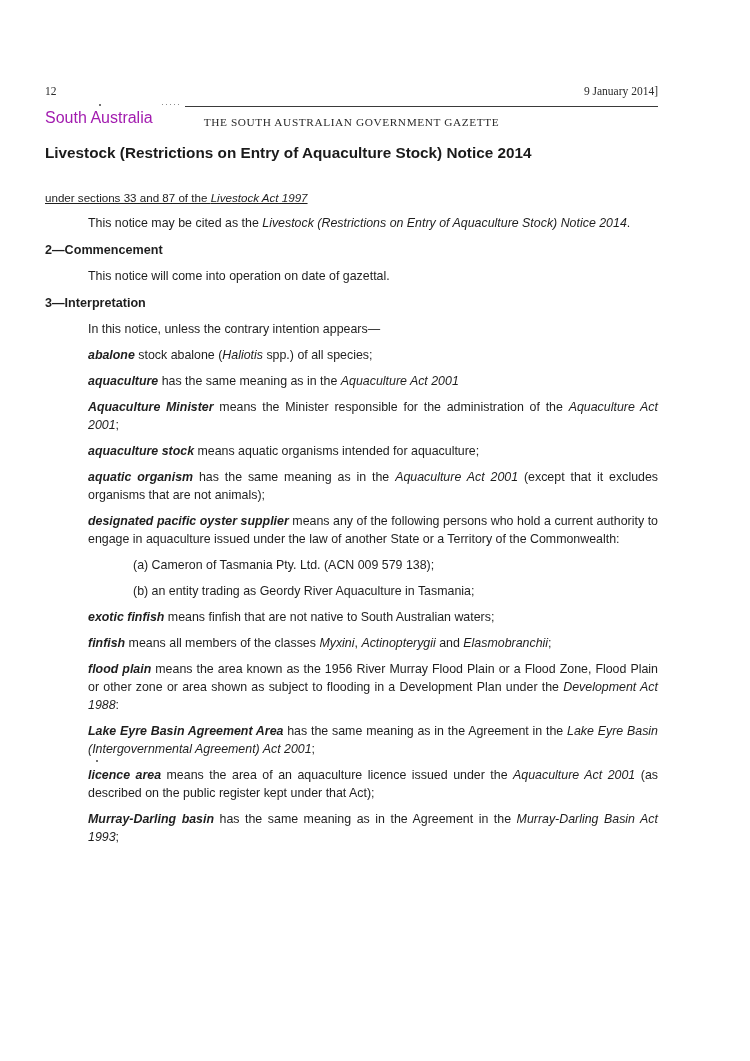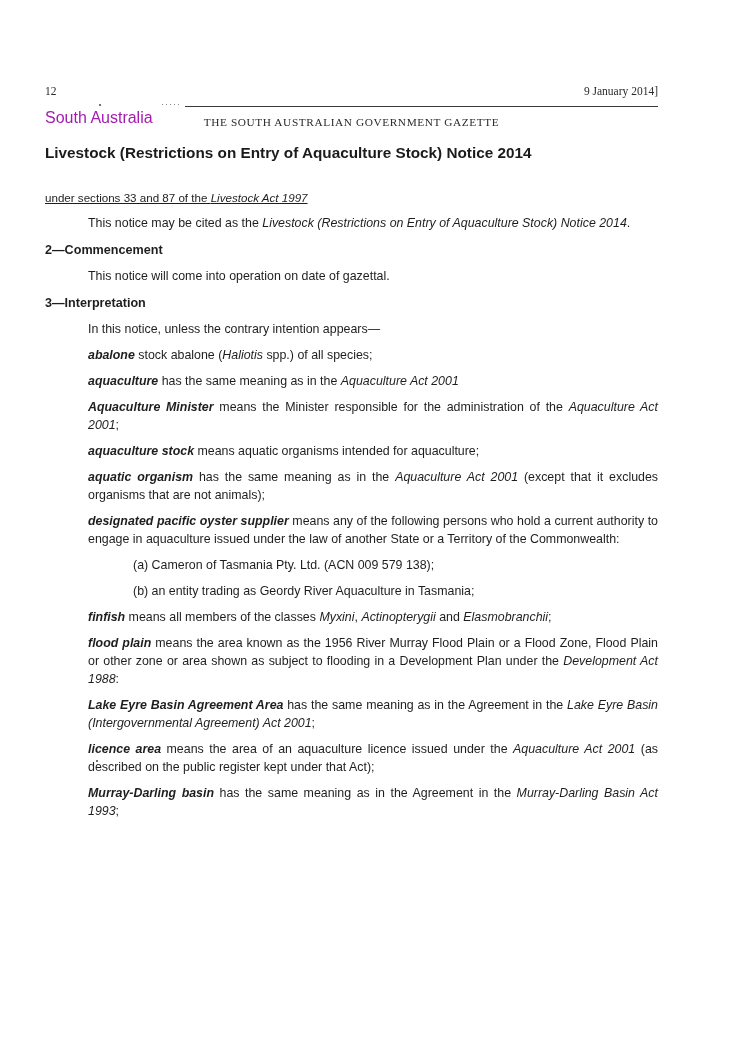--- a/index.html
+++ b/index.html
@@ -143,20 +143,21 @@
       <div class="sec-heading">3—Interpretation</div>
       <div class="para level-1"><span>In this notice, unless the contrary intention appears—</span></div>
       <div class="para level-1"><span class="st-bi">abalone</span><span> stock abalone (</span><span class="st-i">Haliotis</span><span> spp.) of all species;</span></div>
       <div class="para level-1"><span class="st-bi">aquaculture</span><span> has the same meaning as in the </span><span class="st-i">Aquaculture Act 2001</span></div>
       <div class="para level-1"><span class="st-bi">Aquaculture Minister</span><span> means the Minister responsible for the administration of the </span><span class="st-i">Aquaculture Act 2001</span><span>;</span></div>
       <div class="para level-1"><span class="st-bi">aquaculture stock</span><span> means aquatic organisms intended for aquaculture;</span></div>
       <div class="para level-1"><span class="st-bi">aquatic organism</span><span> has the same meaning as in the </span><span class="st-i">Aquaculture Act 2001</span><span> (except that it excludes organisms that are not animals);</span></div>
       <div class="para level-1"><span class="st-bi">designated pacific oyster supplier</span><span> means any of the following persons who hold a current authority to engage in aquaculture issued under the law of another State or a Territory of the Commonwealth:</span></div>
       <div class="para level-2"><span>(a) Cameron of Tasmania Pty. Ltd. (ACN 009 579 138);</span></div>
       <div class="para level-2"><span>(b) an entity trading as Geordy River Aquaculture in Tasmania;</span></div>
+      <div class="para level-1"><span class="st-bi">exotic finfish</span><span> means finfish that are not native to South Australian waters;</span></div>
       <div class="para level-1"><span class="st-bi">finfish</span><span> means all members of the classes </span><span class="st-i">Myxini</span><span>, </span><span class="st-i">Actinopterygii</span><span> and </span><span class="st-i">Elasmobranchii</span><span>;</span></div>
       <div class="para level-1"><span class="st-bi">flood plain</span><span> means the area known as the 1956 River Murray Flood Plain or a Flood Zone, Flood Plain or other zone or area shown as subject to flooding in a Development Plan under the </span><span class="st-i">Development Act 1988</span><span>:</span></div>
       <div class="para level-1"><span class="st-bi">Lake Eyre Basin Agreement Area</span><span> has the same meaning as in the Agreement in the </span><span class="st-i">Lake Eyre Basin (Intergovernmental Agreement) Act 2001</span><span>;</span></div>
       <div class="para level-1"><span class="st-bi">licence area</span><span> means the area of an aquaculture licence issued under the </span><span class="st-i">Aquaculture Act 2001</span><span> (as described on the public register kept under that Act);</span></div>
       <div class="para level-1"><span class="st-bi">Murray-Darling basin</span><span> has the same meaning as in the Agreement in the </span><span class="st-i">Murray-Darling Basin Act 1993</span><span>;</span></div>
     </div>
 
 </div>
 
 <div class="artifact-dot dot-1"></div>

